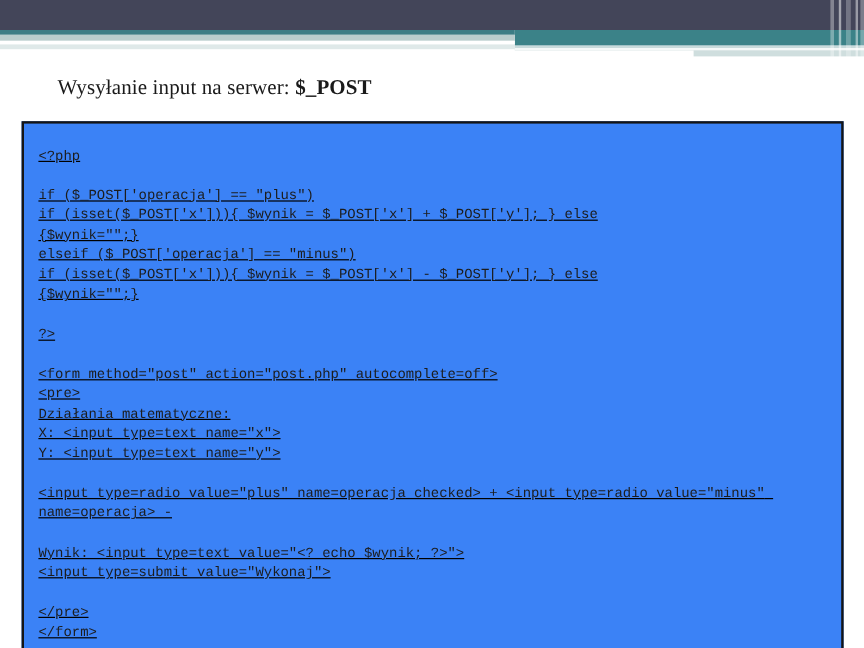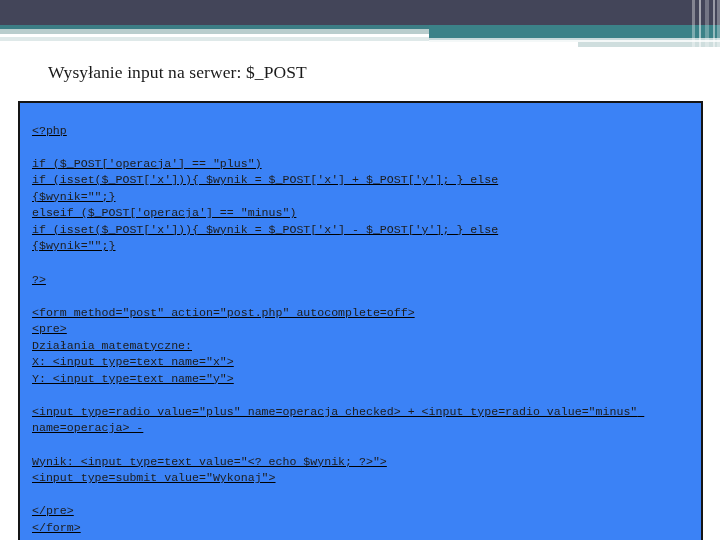--- a/index.html
+++ b/index.html
@@ -113,21 +113,21 @@
     position: absolute;
     left: 48px;
     top: 62px;
     font-family: "Liberation Serif", serif;
     font-size: 17.5px;
     color: #1a1a1a;
     letter-spacing: 0.1px;
     white-space: nowrap;
   }
   .slide-title .accent {
-    font-weight: normal;
+    font-weight: bold;
     margin-top: 40px;
   }
 
   
   .code-box {
     position: absolute;
     left: 18px;
     top: 101px;
     width: 685px;
     height: 523px;

